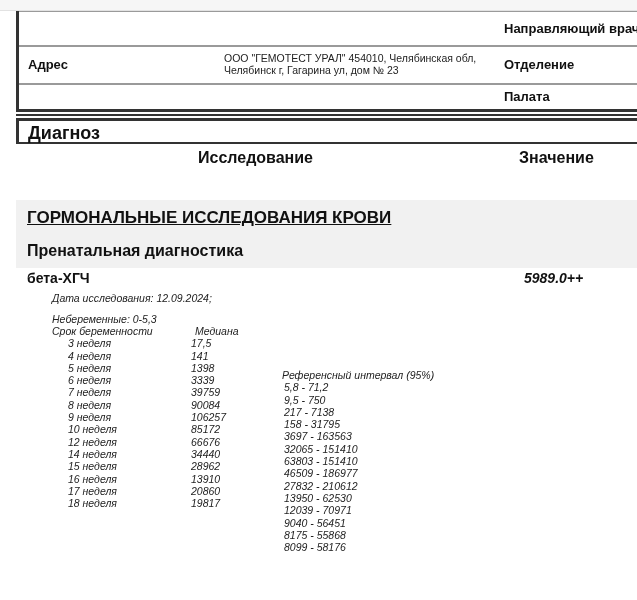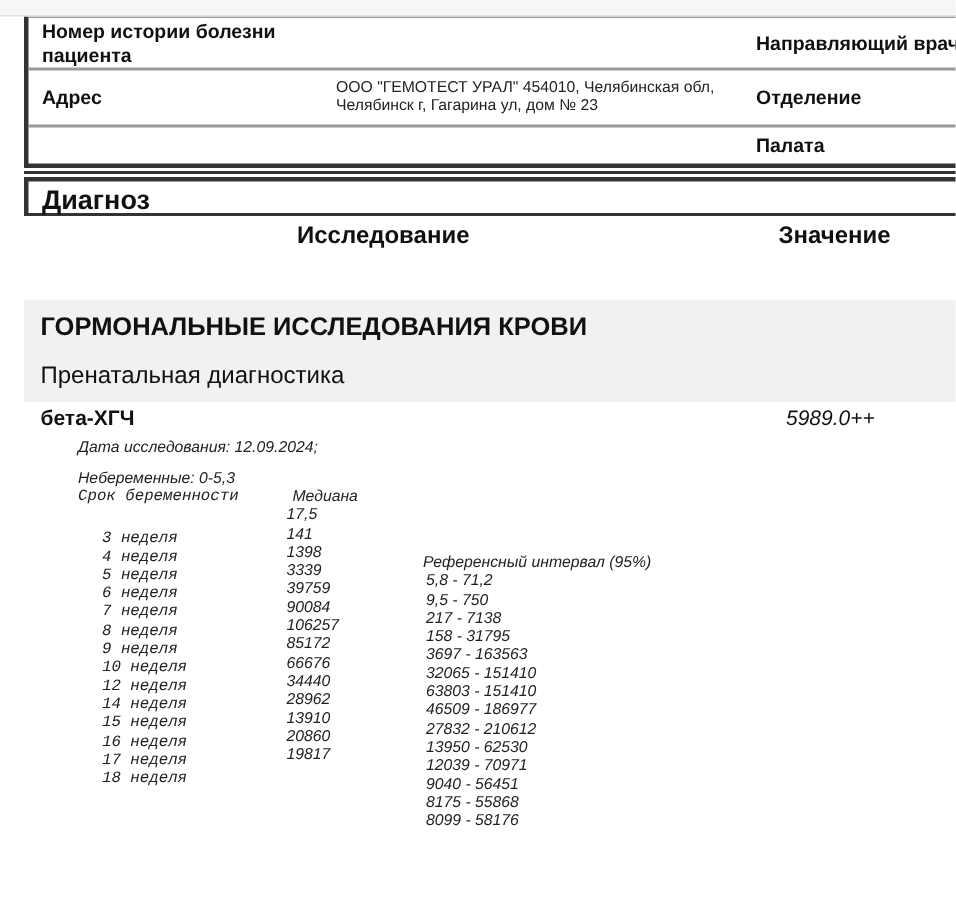--- a/index.html
+++ b/index.html
@@ -32,46 +32,45 @@
   .diag {
     position:absolute; left:16px; top:118px; width:640px; height:21px;
     border-top:3px solid #333; border-left:3px solid #333; border-bottom:2px solid #333;
   }
   .diag span { position:absolute; left:9px; top:2px; font-weight:bold; font-size:18px; }
   .dbl { position:absolute; left:16px; top:114px; width:640px; height:0; border-top:2px solid #333; }
   .col-head { position:absolute; top:149px; font-weight:bold; font-size:16px; }
   .band {
     position:absolute; left:16px; top:200px; width:640px; height:68px; background:#f1f1f1;
   }
-  .sec1 { position:absolute; left:27px; top:208px; font-weight:bold; font-size:17px; }
-  .sec2 { position:absolute; left:27px; top:242px; font-weight:normal; font-size:16px; }
+  .sec1 { position:absolute; left:27px; top:208px; font-weight:bold; font-size:17px;text-decoration:underline; }
+  .sec2 { position:absolute; left:27px; top:242px; font-weight:bold; font-size:16px; }
   .test { position:absolute; left:27px; top:270px; font-weight:bold; font-size:14px; }
-  .result { position:absolute; left:524px; top:270px; font-weight:normal; font-style:italic; font-size:14px; }
+  .result { position:absolute; left:524px; top:270px; font-weight:bold; font-style:italic; font-size:14px; }
   .note { position:absolute; font-style:italic; font-size:10.5px; color:#222; white-space:nowrap;text-align:center; }
   .reftbl { position:absolute; left:52px; top:325px; font-style:italic; font-size:10.5px; color:#222; }
   .reftbl .row { position:relative; height:12.3px; white-space:nowrap; }
-  .reftbl .c1 { position:absolute; left:0;font-family:Liberation Mono, monospace; }
+  .reftbl .c1 { position:absolute; left:0; }
   .reftbl .c2 { position:absolute; left:143px; }
   .reftbl .c3 { position:absolute; left:230px;margin-top:44px; }
-  .reftbl .row.data .c1 { left:16px;margin-top:16px; }
+  .reftbl .row.data .c1 { left:16px; }
   .reftbl .row.data .c2 { left:139px; }
   .reftbl .row.data .c3 { left:232px; }
 </style>
 </head>
 <body>
 
 <div class="topbar"></div>
 
 <div class="hdr-table">
   <div class="hdr-row r0">
     <span class="lbl" style="top:2px">Адрес пациента</span>
     <span class="rlbl" style="top:2px">№ страхового полиса</span>
   </div>
   <div class="hdr-row r1">
-    <span class="lbl" style="top:1px; width:190px">Номер истории болезни пациента</span>
     <span class="rlbl" style="top:9px">Направляющий врач</span>
   </div>
   <div class="hdr-row r2">
     <span class="lbl" style="top:10px">Адрес</span>
     <span class="val" style="top:5px; width:275px">ООО "ГЕМОТЕСТ УРАЛ" 454010, Челябинская обл, Челябинск г, Гагарина ул, дом № 23</span>
     <span class="rlbl" style="top:10px">Отделение</span>
   </div>
   <div class="hdr-row r3">
     <span class="rlbl" style="top:4px">Палата</span>
   </div>

